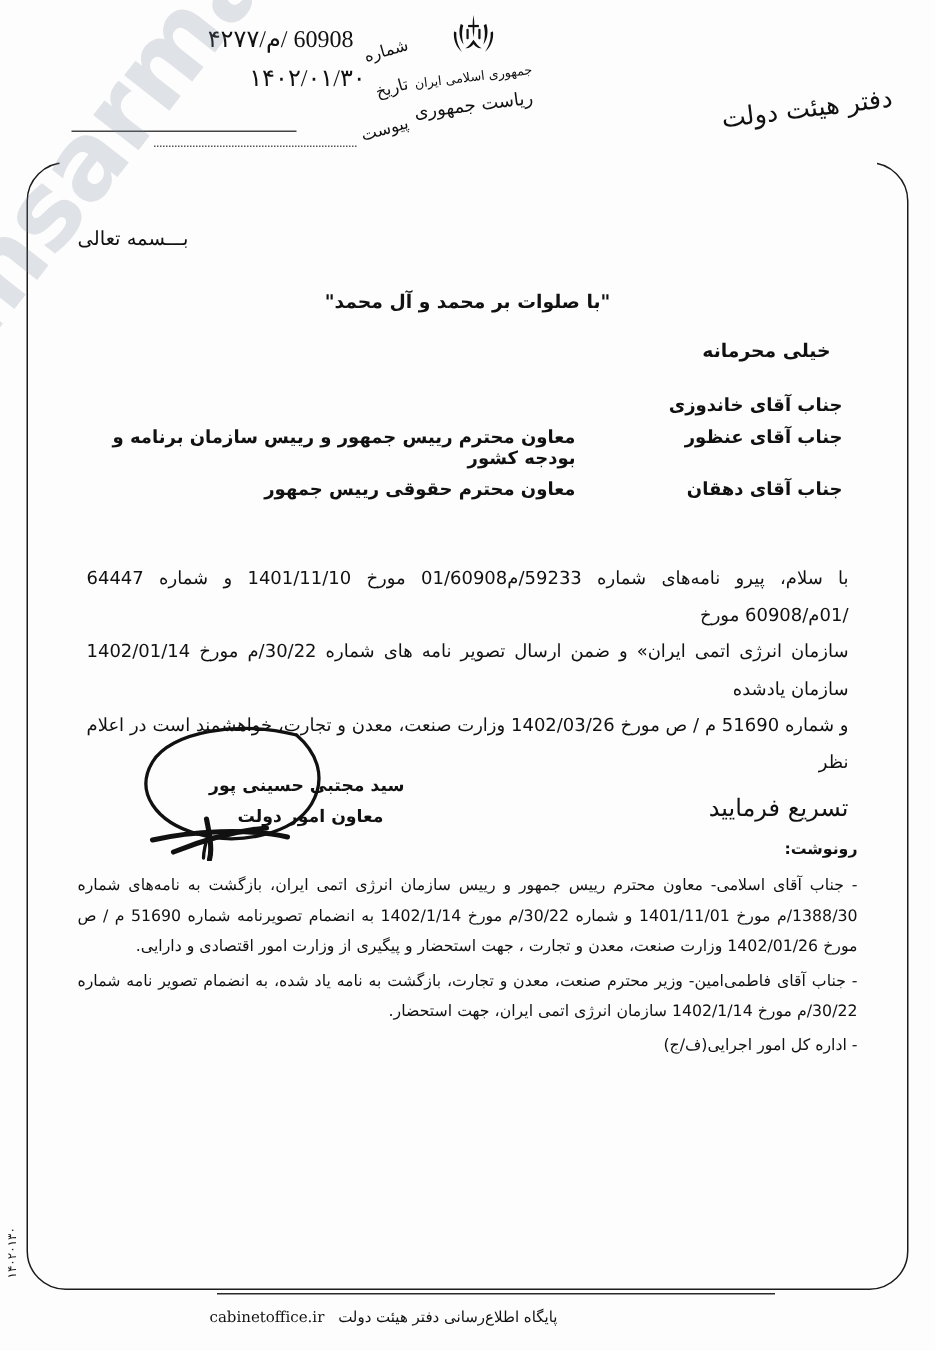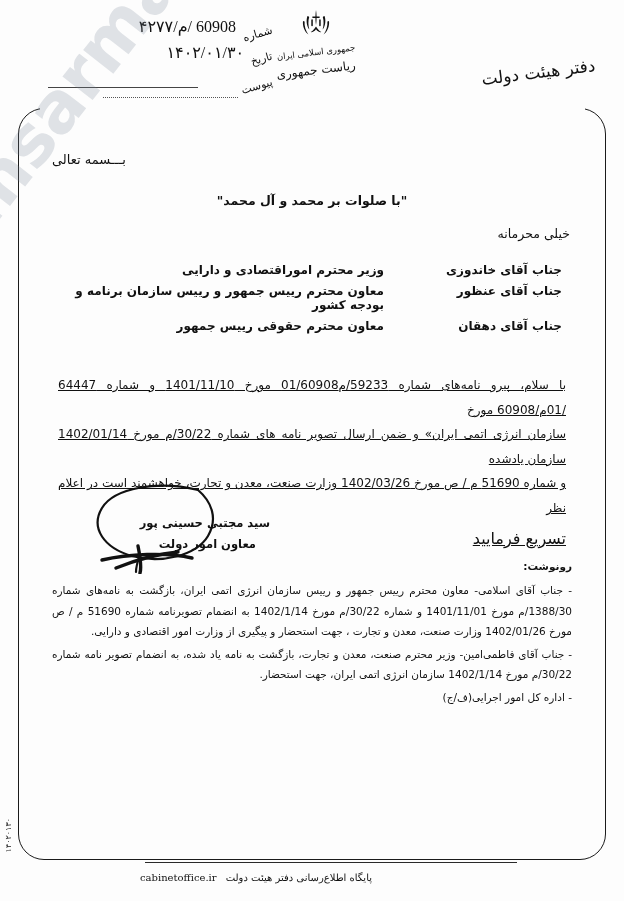--- a/index.html
+++ b/index.html
@@ -149,23 +149,23 @@
   .salawat {
     text-align: center;
     font-size: 12.5px;
     margin-top: 26px;
     font-weight: bold;
     font-family: "DejaVu Sans", sans-serif;
   }
 
   .classification {
     margin-top: 18px;
-    margin-right: 2px;
+    margin-right: 18px;
     font-size: 12.5px;
-    font-weight: normal;
+    font-weight: bold;
     text-align: right;
   }
 
   .addressees {
     margin-top: 22px;
     font-size: 12px;
   }
   .addr-row {
     display: flex;
     flex-direction: row;
@@ -188,21 +188,20 @@
     font-weight: bold;
   }
 
   .body-text {
     margin-top: 40px;
     font-size: 12px;
     line-height: 2.05;
     text-align: justify;
     text-align-last: right;
     padding: 0 6px;
-    text-decoration: underline;
   }
   .body-text .b { font-weight: bold; }
 
   .closing {
     margin-top: 2px;
     font-size: 16px;
     text-align: left;
     direction: rtl;
     padding-left: 20px;
   }
@@ -373,21 +372,20 @@
 
   <div class="content">
 
     <div class="basmala">بـــسمه تعالی</div>
     <div class="salawat">"با صلوات بر محمد و آل محمد"</div>
     <div class="classification">خیلی محرمانه</div>
 
     <div class="addressees">
       <div class="addr-row">
         <div class="addr-name">جناب آقای خاندوزی</div>
-        <div class="addr-title">وزیر محترم اموراقتصادی و دارایی</div>
       </div>
       <div class="addr-row">
         <div class="addr-name">جناب آقای عنظور</div>
         <div class="addr-title">معاون محترم رییس جمهور و رییس سازمان برنامه و بودجه کشور</div>
       </div>
       <div class="addr-row">
         <div class="addr-name">جناب آقای دهقان</div>
         <div class="addr-title">معاون محترم حقوقی رییس جمهور</div>
       </div>
     </div>

